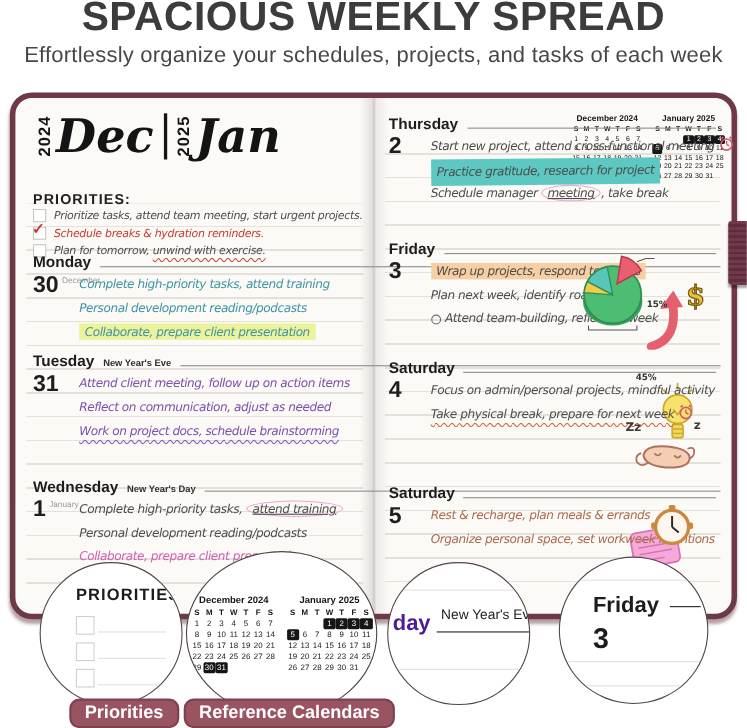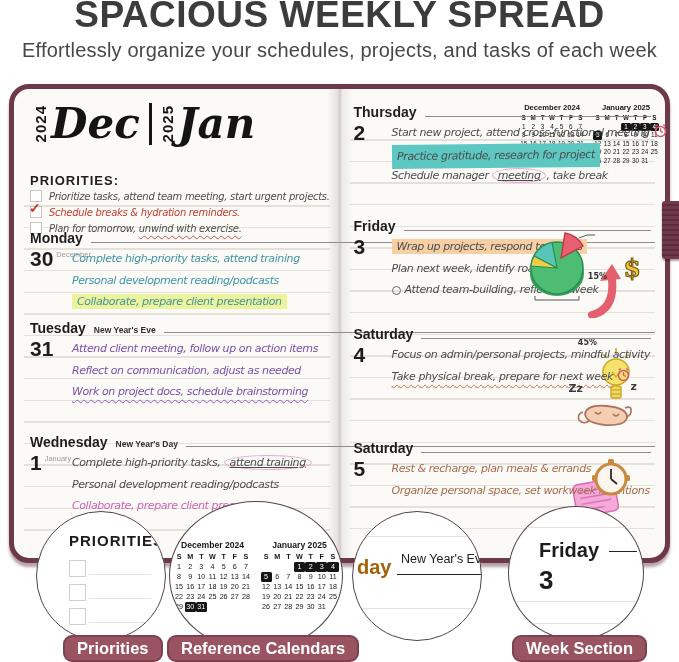--- a/index.html
+++ b/index.html
@@ -99,21 +99,21 @@
   #c1{left:36px;top:511px;width:128px;height:128px;}
   #c2{left:169px;top:501px;width:172px;height:148px;}
   #c3{left:352px;top:511px;width:128px;height:128px;}
   #c4{left:508px;top:506px;width:134px;height:132px;}
   .c-lines{position:absolute;left:0;right:0;border-top:1px solid #e4e2dc;}
   #c1 .prio-mag-title{position:absolute;left:32px;top:20px;font-size:15px;font-weight:700;
     letter-spacing:1px;color:#1c1c1c;}
   .mag-box{position:absolute;left:32px;width:15px;height:15px;border:1.4px solid #d2d0cb;background:#fff;}
   .mag-line{position:absolute;left:52px;right:14px;border-top:1px solid #e4e2dc;}
   #c2 .cal-wrap{position:absolute;inset:0;display:flex;justify-content:center;align-items:center;gap:9px;}
-  #c3 .frag{position:absolute;left:4px;top:44px;font-size:20px;font-weight:700;color:#a16207;}
+  #c3 .frag{position:absolute;left:4px;top:44px;font-size:20px;font-weight:700;color:#4c1d95;}
   #c3 .hol-mag{position:absolute;left:48px;top:40px;font-size:12.5px;color:#222;white-space:nowrap;}
   #c3 .hol-rule{position:absolute;left:44px;right:0;top:62px;border-top:1.6px solid #222;}
   #c4 .wk-day{position:absolute;left:30px;top:32px;font-size:20px;font-weight:700;color:#1c1c1c;}
   #c4 .wk-rule{position:absolute;left:100px;right:6px;top:44px;border-top:1.6px solid #222;}
   #c4 .wk-num{position:absolute;left:30px;top:58px;font-size:26px;font-weight:700;color:#1c1c1c;}
 </style>
 </head>
 <body>
 
 <div id="stage">
@@ -562,14 +562,13 @@
     <span class="c-lines" style="top:20px;"></span>
     <span class="wk-day">Friday</span>
     <span class="wk-rule"></span>
     <span class="wk-num">3</span>
     <span class="c-lines" style="top:94px;"></span>
     <span class="c-lines" style="top:116px;"></span>
   </div>
 
   <span class="pill" style="left:63px;top:635px;">Priorities</span>
   <span class="pill" style="left:167px;top:635px;">Reference Calendars</span>
-  <span class="pill" style="left:512px;top:635px;">Week Section</span>
 </div>
 
 </body></html>

